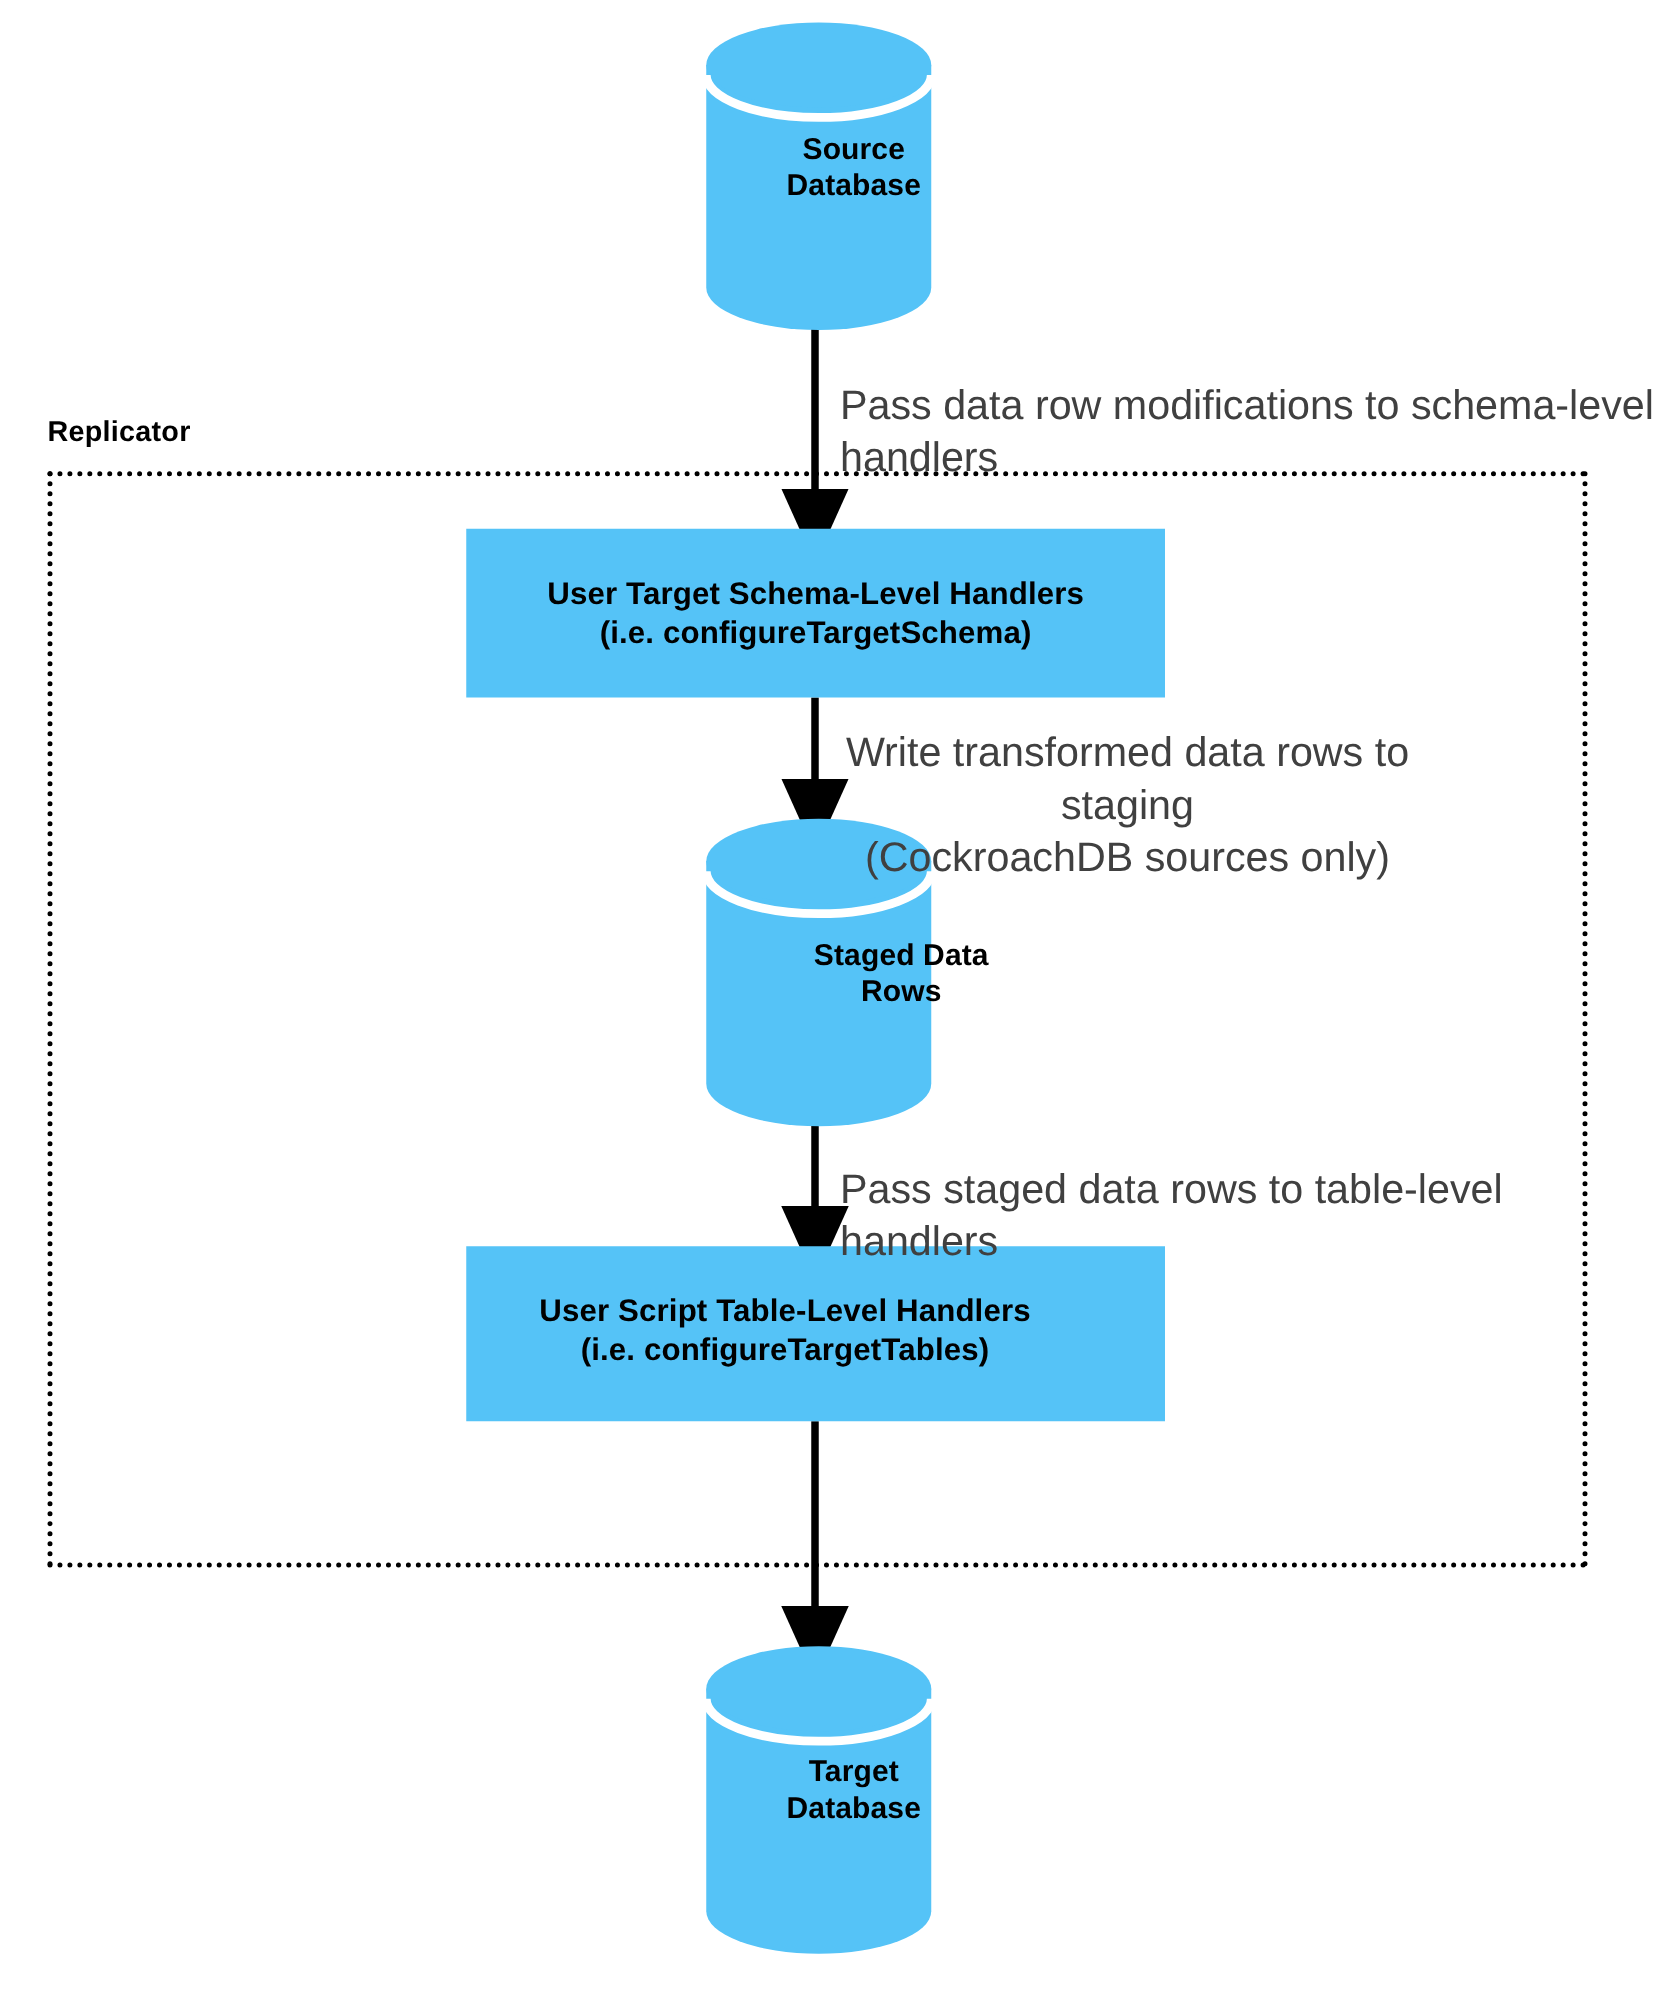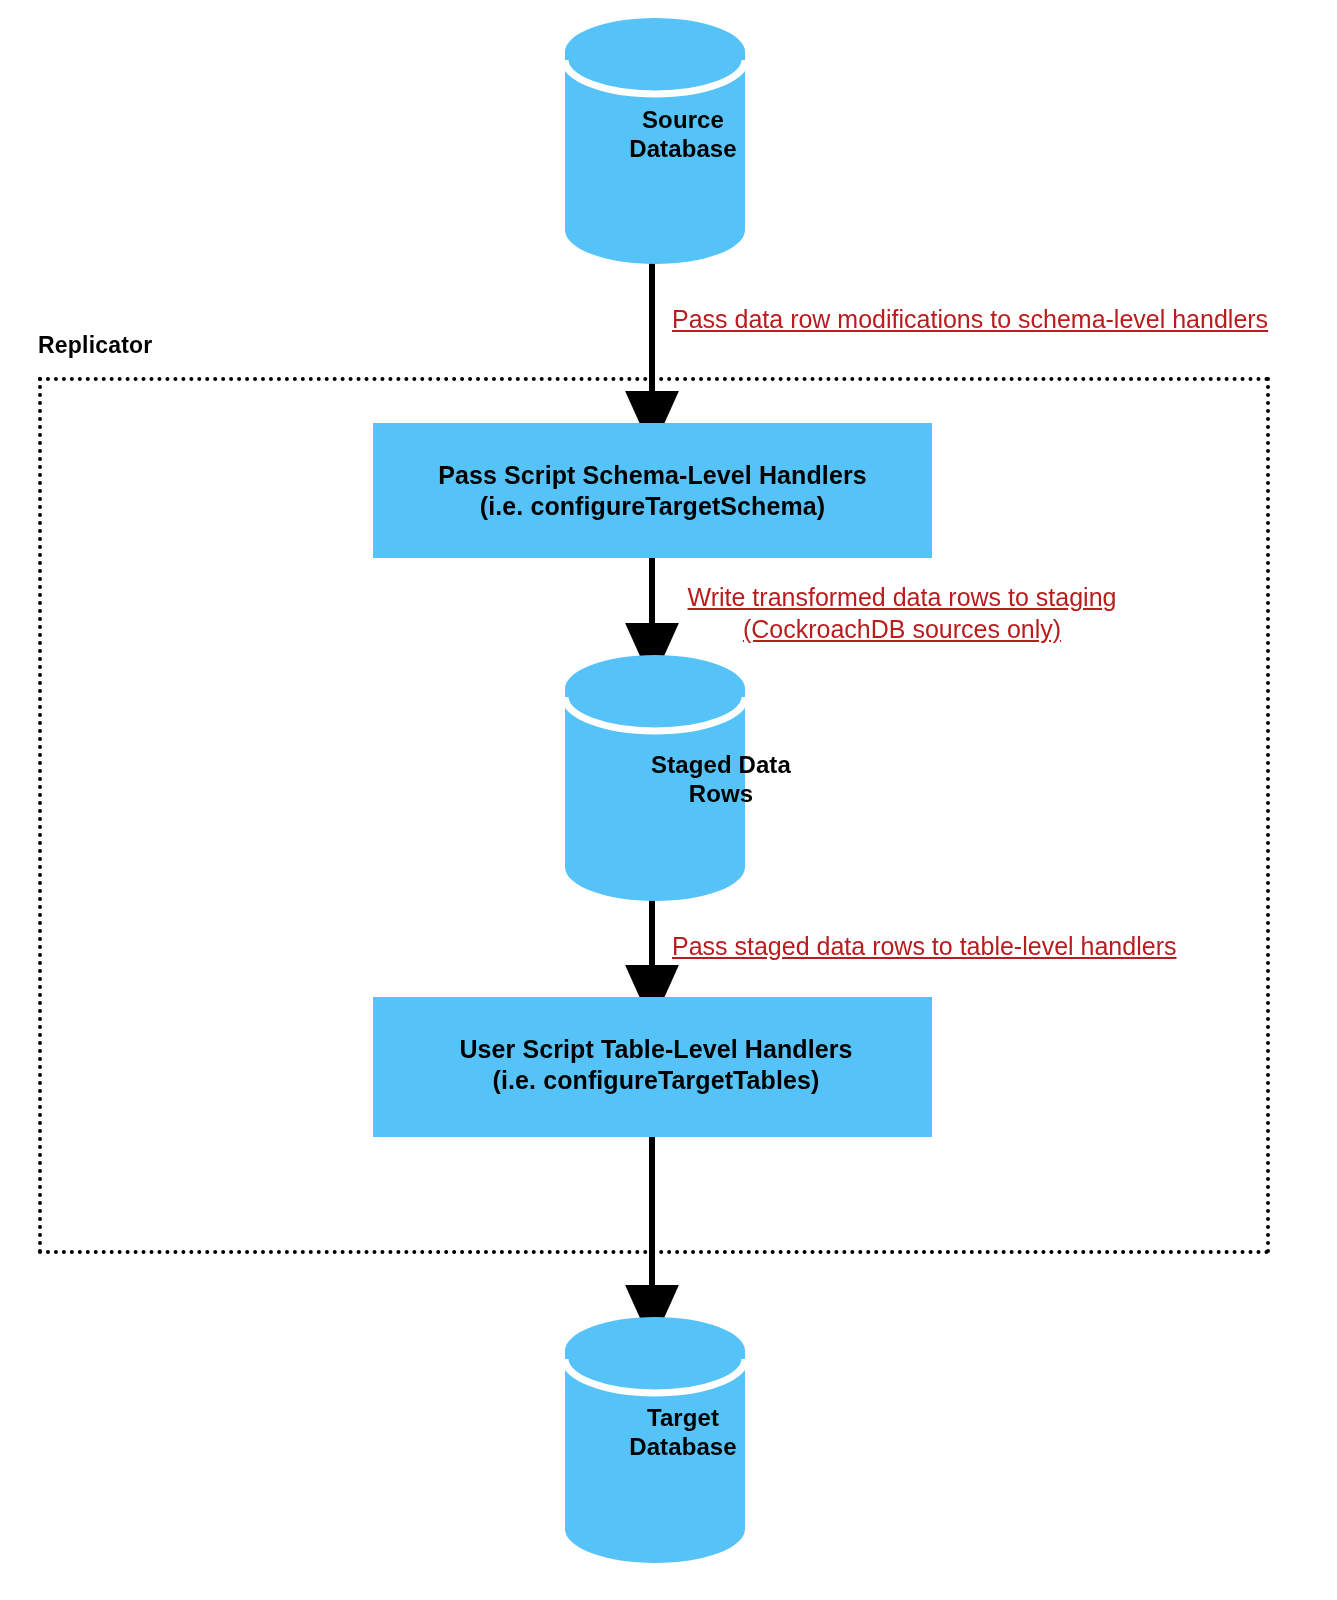--- a/index.html
+++ b/index.html
@@ -38,27 +38,26 @@
     font-size: 24px;
     letter-spacing: 0.1px;
     margin-left: 28px;
   }
   .box-label {
     font-size: 25px;
     letter-spacing: 0.1px;
   }
   .edge-label {
     position: absolute;
-    color: #b91c1c;
-    font-size: 25px;
+    color: #404040;
+    font-size: 33px;
     font-weight: normal;
     line-height: 1.28;
     white-space: pre-line;
     text-align: center;
-    text-decoration: underline;
   }
   .edge-label.left-anchor {
     text-align: left;
   }
   .group-title {
     position: absolute;
     font-size: 23px;
     font-weight: bold;
     color: #000000;
     letter-spacing: 0.2px;
@@ -123,27 +122,27 @@
     </g>
   </svg>
 
   <div class="group-title" style="left:38px; top:317px;">Replicator</div>
 
   <div class="group-frame" style="left:38px; top:377px; width:1232px; height:877px;"></div>
 
   <div class="node-label cyl-label" style="left:565px; top:105px; width:180px;">Source
 Database</div>
 
-  <div class="node-label box-label" style="left:373px; top:460px; width:559px;">Pass Script Schema-Level Handlers
+  <div class="node-label box-label" style="left:373px; top:460px; width:559px;">User Target Schema-Level Handlers
 (i.e. configureTargetSchema)</div>
 
   <div class="node-label cyl-label" style="left:565px; top:750px; width:180px;padding-left:38px;">Staged Data
 Rows</div>
 
-  <div class="node-label box-label" style="left:373px; top:1034px; width:510px;padding-left:28px;">User Script Table-Level Handlers
+  <div class="node-label box-label" style="left:373px; top:1034px; width:510px;">User Script Table-Level Handlers
 (i.e. configureTargetTables)</div>
 
   <div class="node-label cyl-label" style="left:565px; top:1403px; width:180px;text-align:center;">Target
 Database</div>
 
   <div class="edge-label left-anchor" style="left:672px; top:303px;">Pass data row modifications to schema-level handlers</div>
 
   <div class="edge-label" style="left:672px; top:581px; width:460px;">Write transformed data rows to staging
 (CockroachDB sources only)</div>
 

